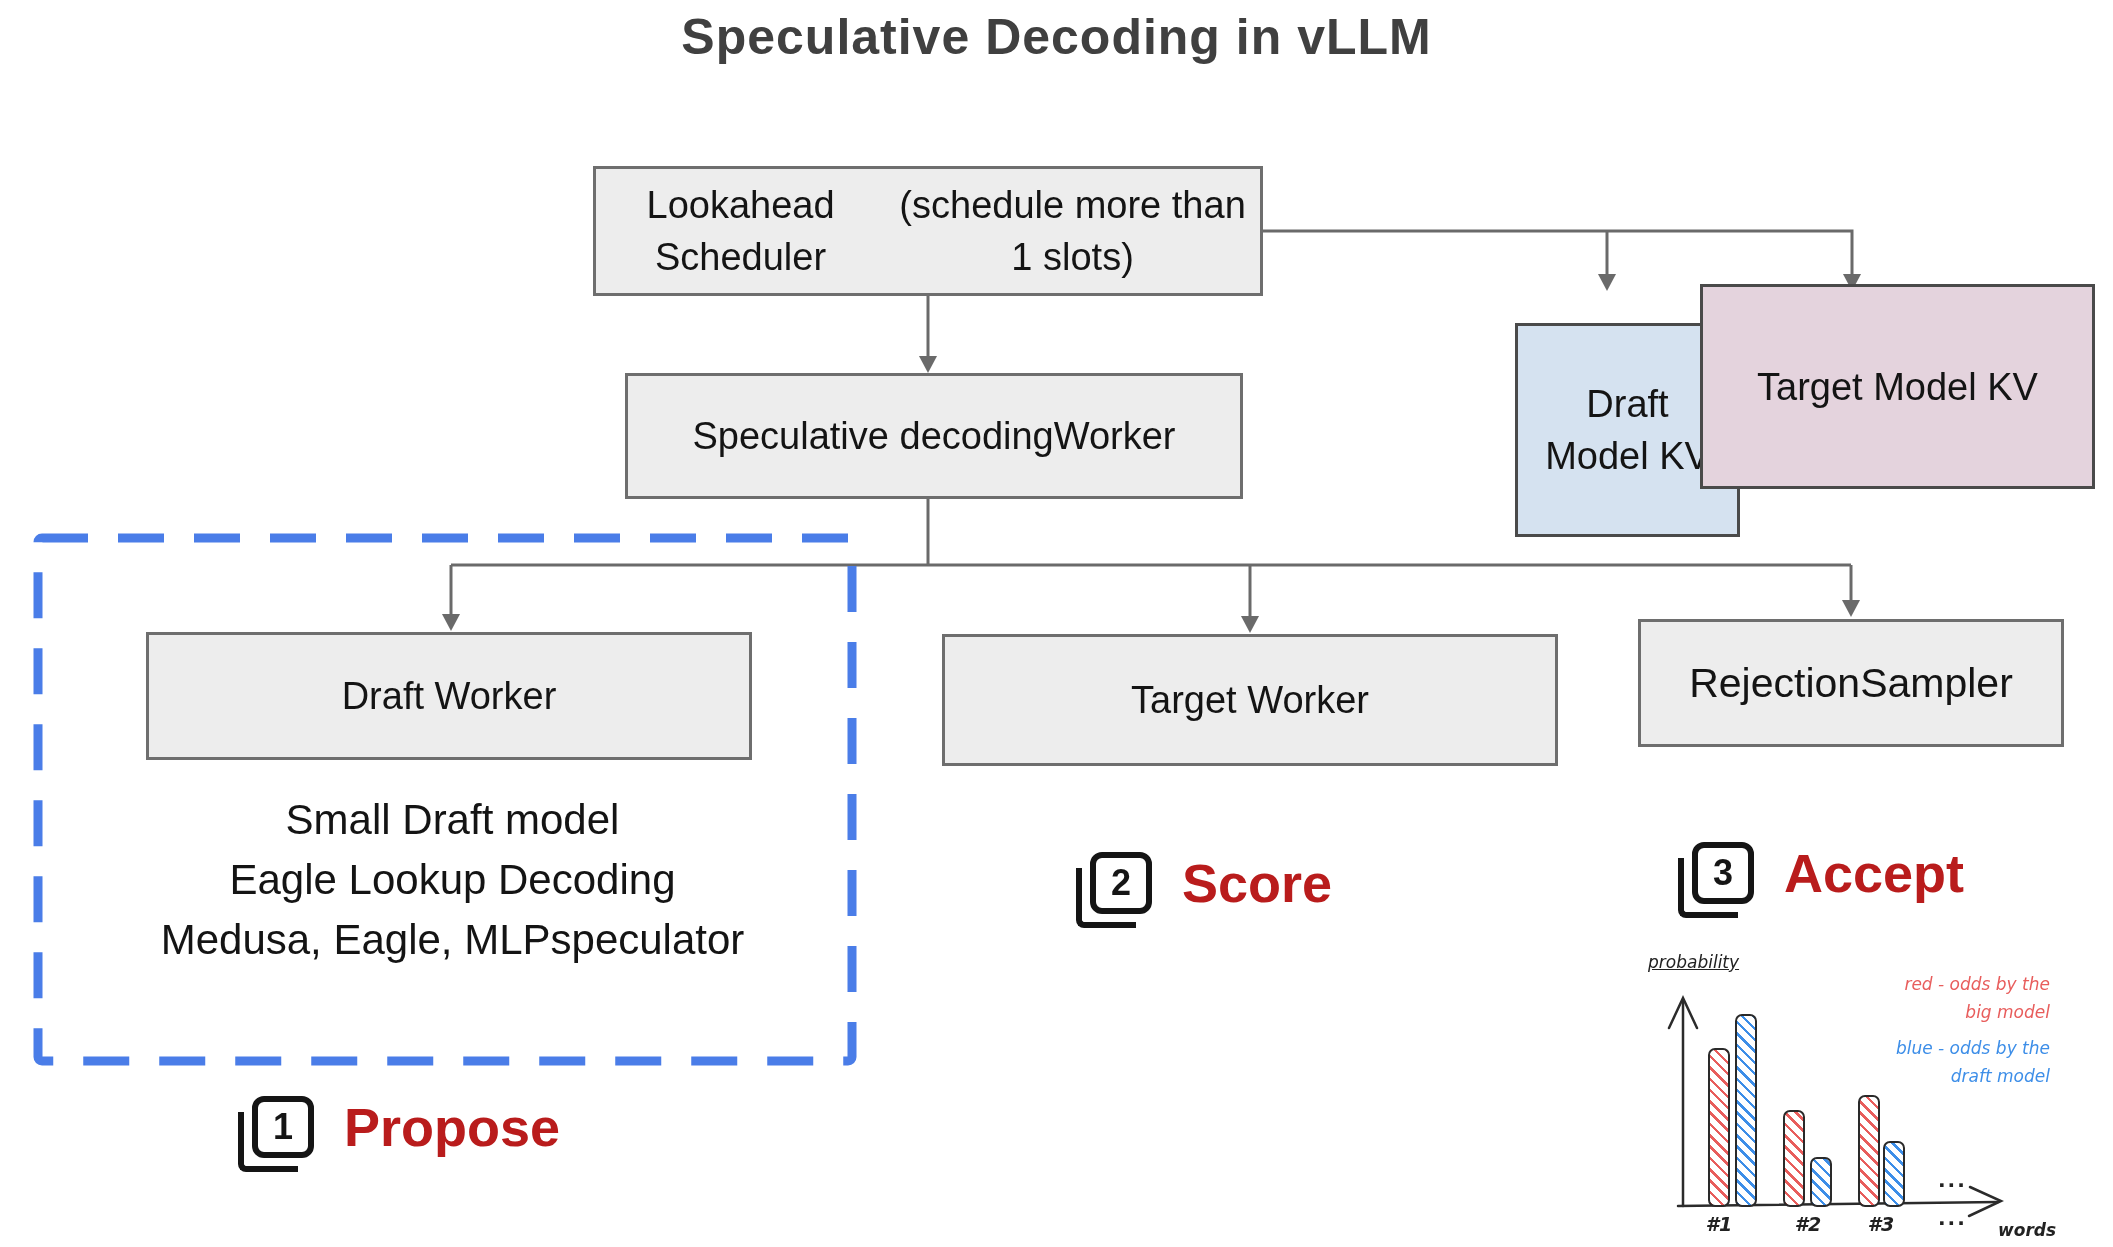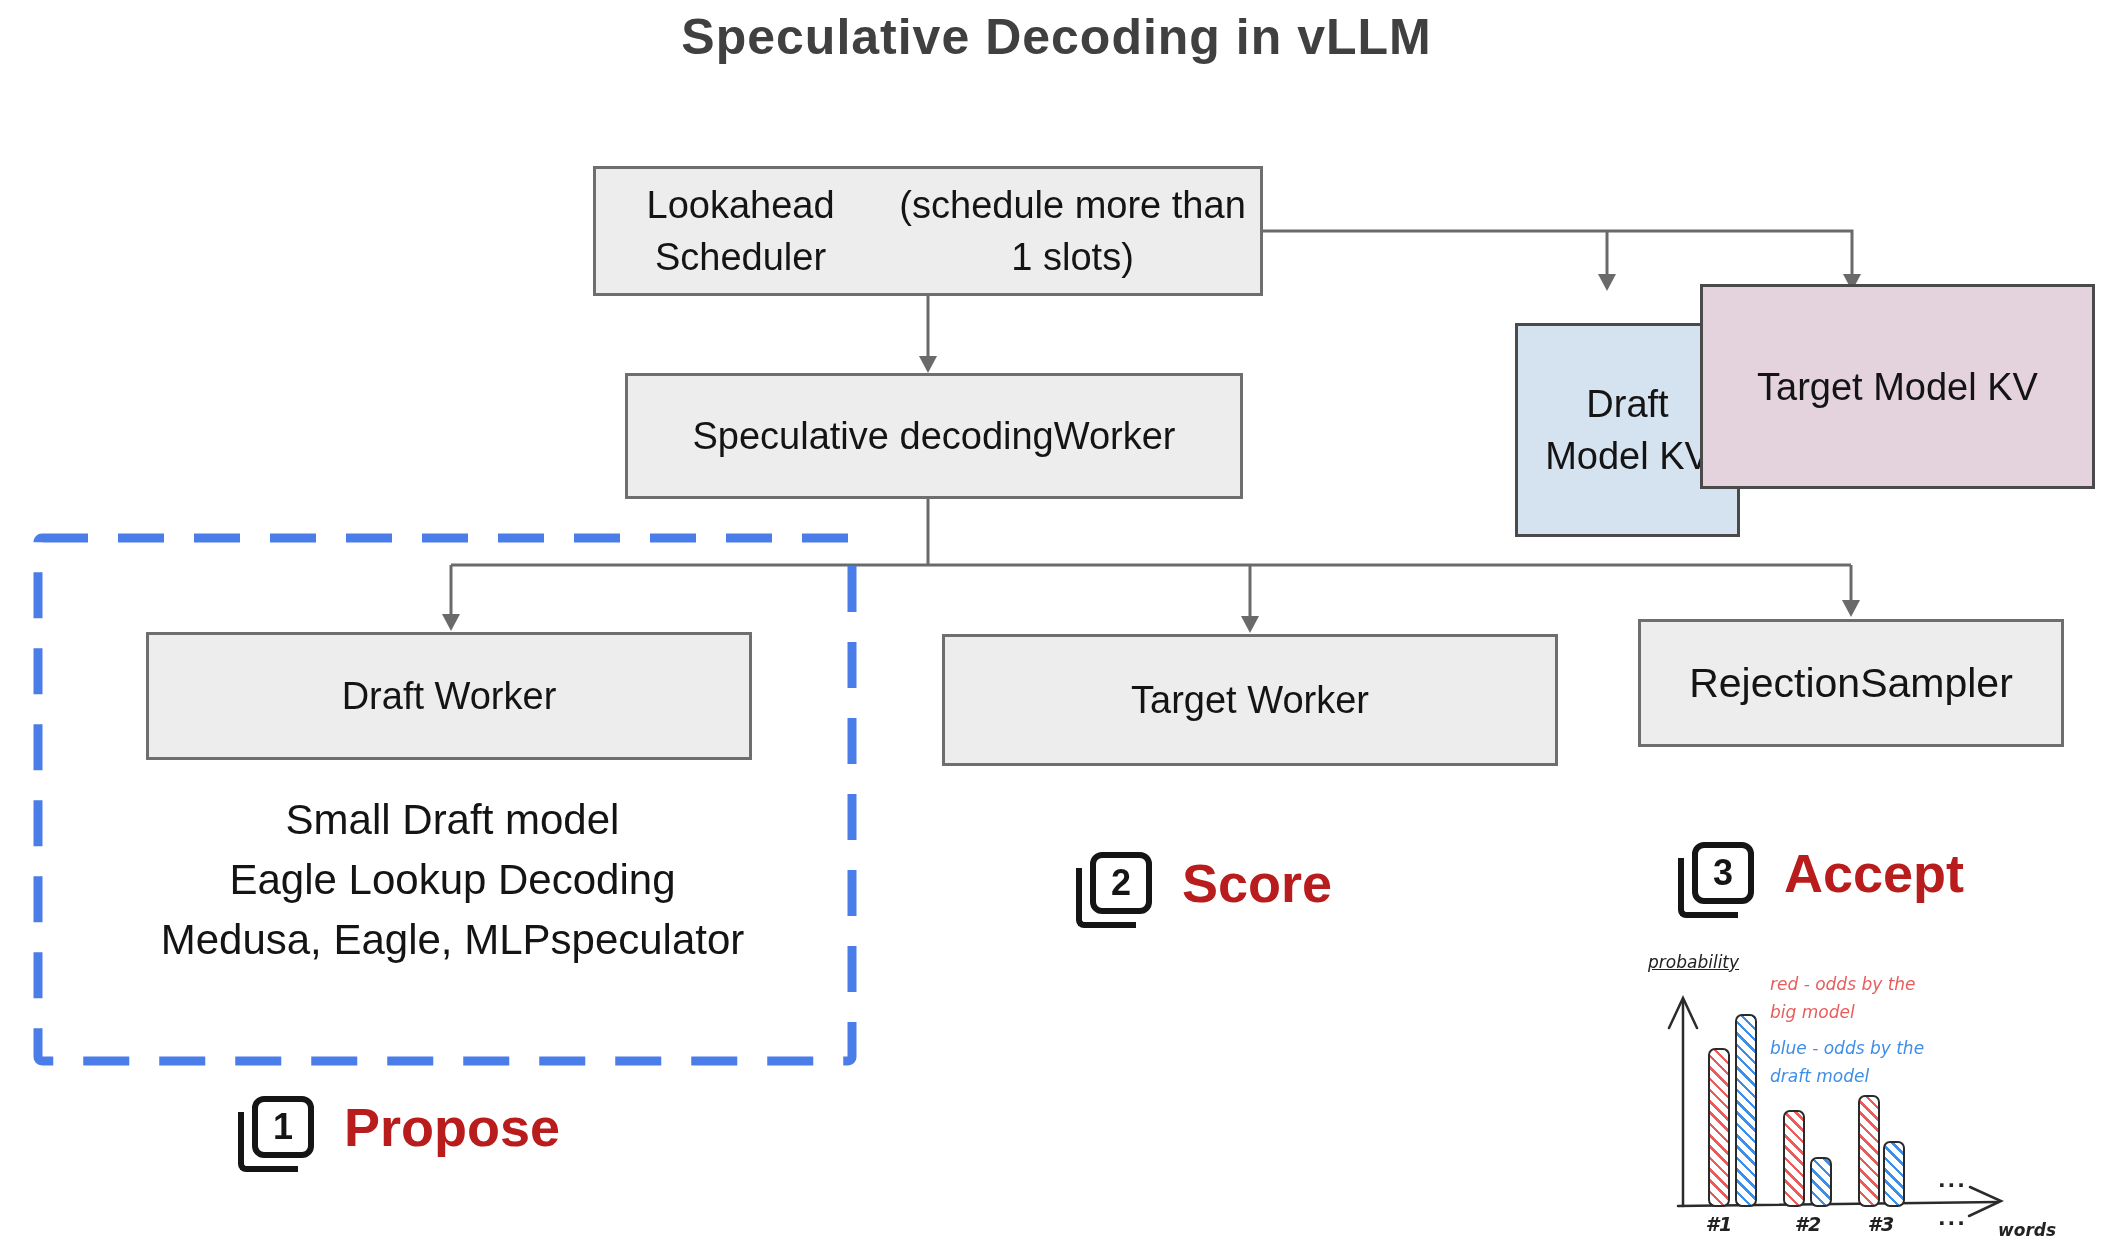--- a/index.html
+++ b/index.html
@@ -34,21 +34,21 @@
     content:""; position:absolute; left:-20px; bottom:-20px; width:54px; height:54px;
     border-left:6px solid #151515; border-bottom:6px solid #151515;
     border-bottom-left-radius:8px;
   }
   .step-label { font-size:54px; font-weight:bold; color:#b91c1c; }
   
   .chart { position:absolute; left:1620px; top:940px; width:493px; height:307px; z-index:2;
            font-family:"DejaVu Sans", sans-serif; }
   .chart .ylabel { position:absolute; left:28px; top:12px; font-size:17px; font-style:italic; color:#222;text-decoration:underline; }
   .chart .xlabel { position:absolute; left:378px; top:280px; font-size:17px; font-style:italic; color:#222;font-weight:bold; }
-  .chart .legend { position:absolute; left:150px; top:30px; width:280px; text-align:left;
+  .chart .legend { position:absolute; left:150px; top:30px; width:280px; text-align:right;
                    font-size:17px; line-height:1.65; font-style:italic; }
   .chart .legend.blue { top:94px; }
   .chart .bar {
     position:absolute; bottom:40px; width:22px; box-sizing:border-box;
     border:2.5px solid #2a2a2a; border-radius:7px; background-color:#fff;
   }
   .chart .tick { position:absolute; top:273px; transform:translateX(-50%);
                  font-size:19px; font-style:italic; font-weight:bold; color:#222; }
   .chart .dots { position:absolute; font-size:20px; font-weight:bold; letter-spacing:2px; color:#222; }
 </style>

